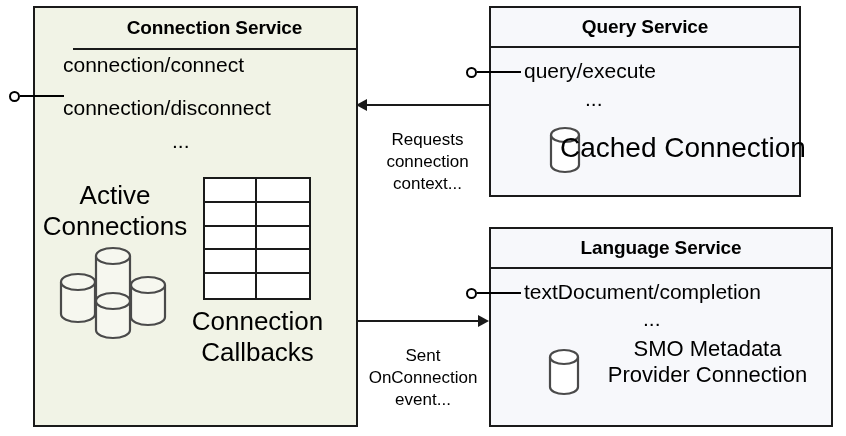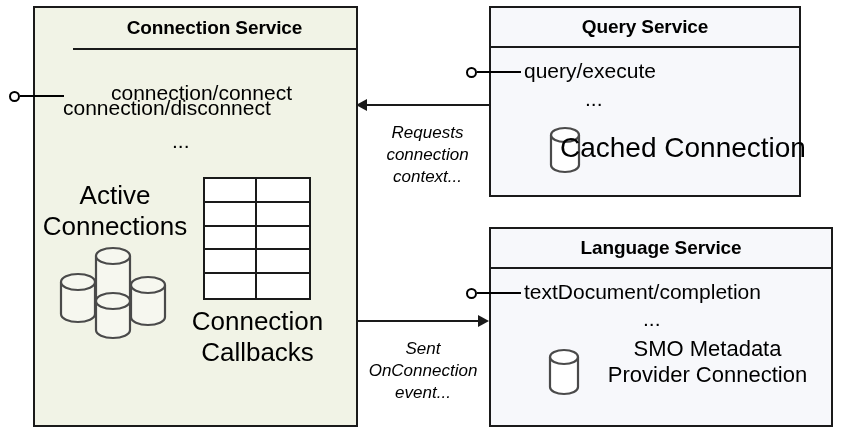--- a/index.html
+++ b/index.html
@@ -122,25 +122,25 @@
     width: 0;
     height: 0;
     border-top: 6px solid transparent;
     border-bottom: 6px solid transparent;
   }
   .arrow-head.left  { border-right: 11px solid #1a1a1a; }
   .arrow-head.right { border-left: 11px solid #1a1a1a; }
 
   .arrow-label {
     position: absolute;
-    font-style: italic;
     font-size: 17px;
     color: #000;
     text-align: center;
     line-height: 1.30;
+    margin-top: 7px;
   }
 
   
   .grid-icon {
     position: absolute;
     display: grid;
     background: #ffffff;
     box-sizing: border-box;
     border: 2px solid #1a1a1a;
   }
@@ -160,21 +160,21 @@
 </style>
 </head>
 <body>
 
 <div id="canvas">
 
   <div class="box" id="connection-service">
     <div class="box-header">Connection Service</div>
   </div>
 
-  <div class="api-line" style="left:63px; top:82px;margin-left:48px;">connection/connect</div>
+  <div class="api-line" style="left:63px; top:54px;">connection/connect</div>
   <div class="api-line" style="left:63px; top:97px;">connection/disconnect</div>
   <div class="ellipsis" style="left:172px; top:130px;">...</div>
 
   <div class="label-block" style="left:40px; top:180px; width:150px;">
     <div>Active</div>
     <div>Connections</div>
   </div>
 
   <div class="cyl" style="left:52px; top:243px;">
     <svg width="122" height="102" viewBox="0 0 122 102" fill="none">

